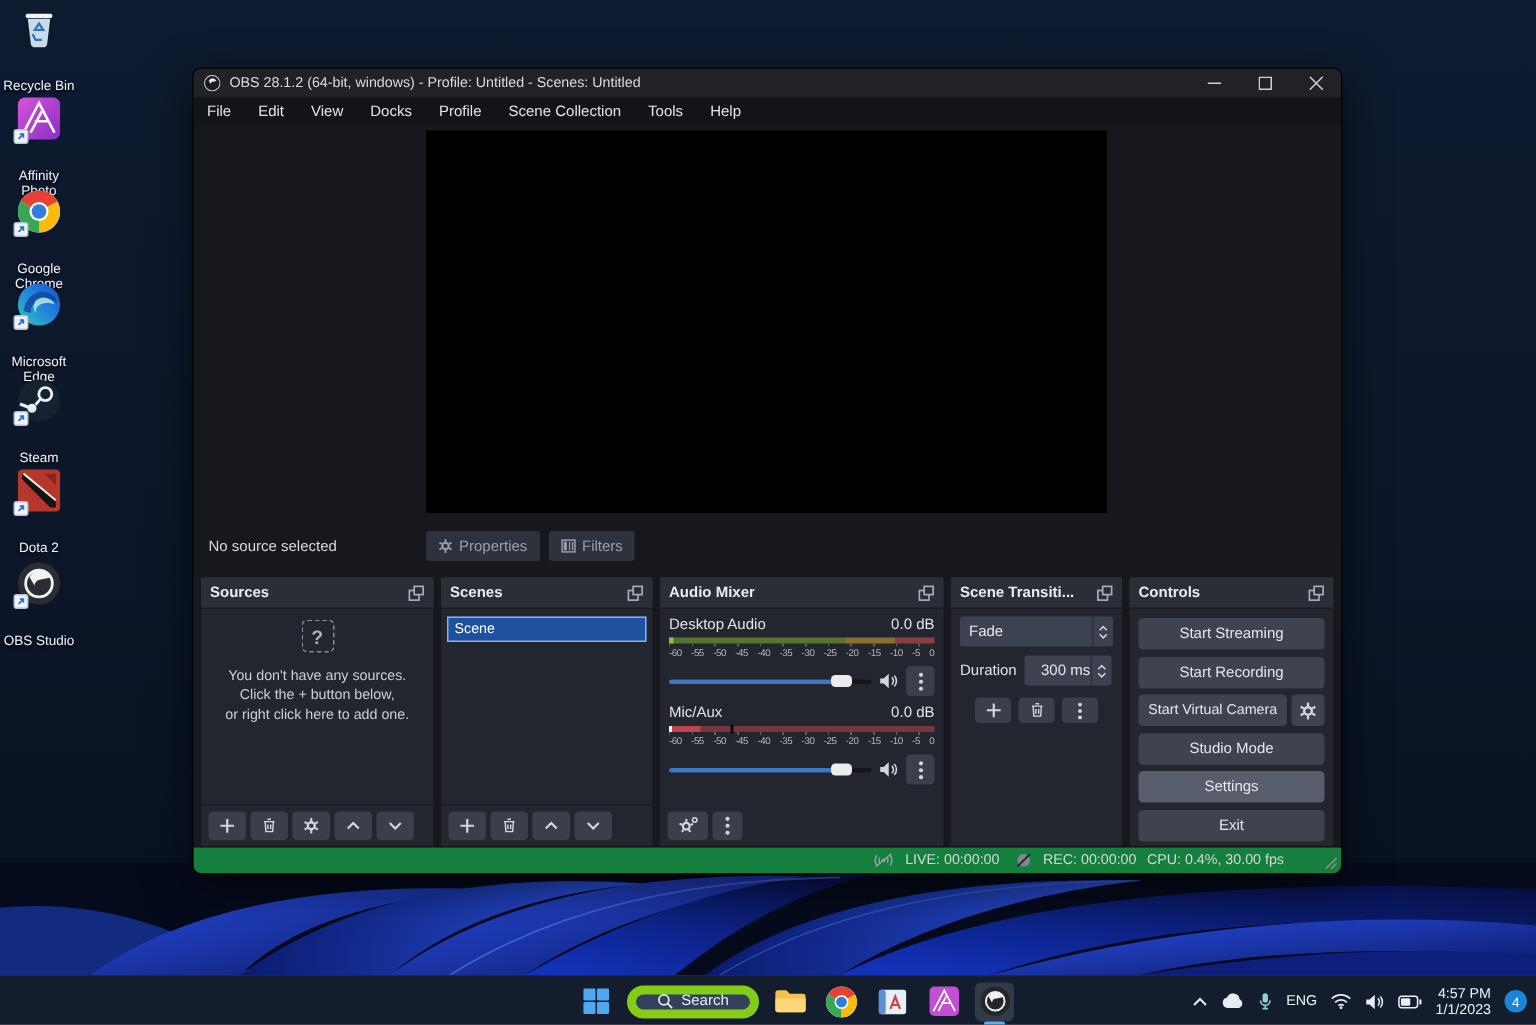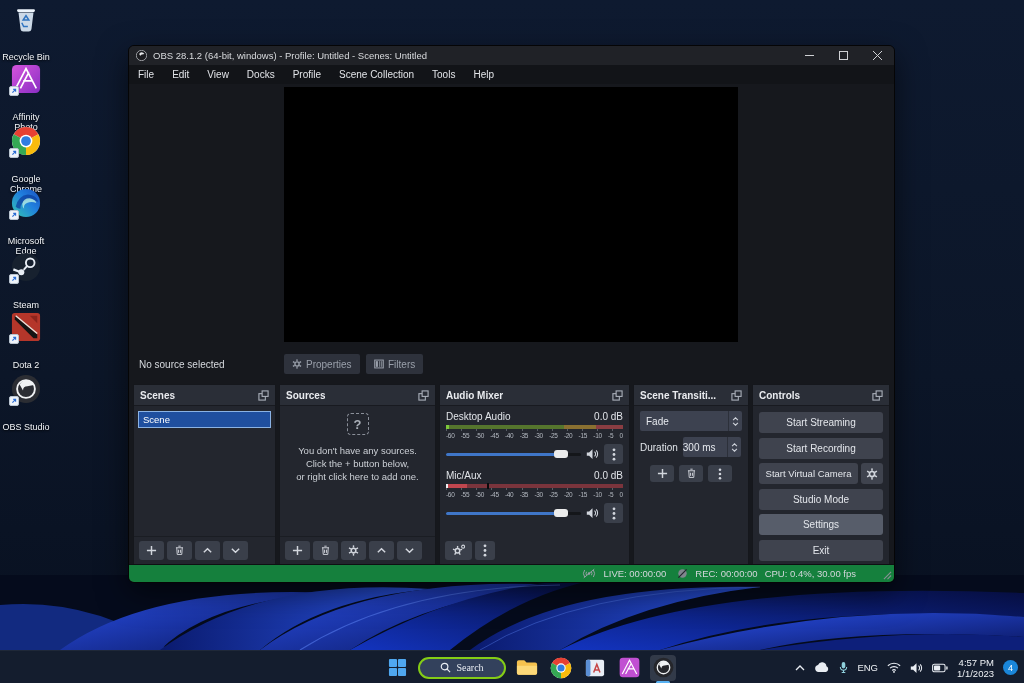--- a/index.html
+++ b/index.html
@@ -54,41 +54,41 @@
   .dotbtn { width:19px; height:20px; background:#3a3f4a; border-radius:3px; display:flex; align-items:center; justify-content:center; }
 
   
   .trx-body { padding:5px 6px; }
   .combo { height:20px; background:#3d4250; border-radius:2px; display:flex; align-items:center; position:relative; }
   .combo .cval { font-size:10px; color:#e6e9ee; padding-left:6px; flex:1; }
   .spin { width:14px; height:100%; display:flex; flex-direction:column; align-items:center; justify-content:center; gap:1px; border-left:1px solid #2c303a; }
   .durrow { display:flex; align-items:center; margin-top:6px; gap:5px; }
   .durrow .dlab { font-size:10px; color:#dfe3e8; }
   .spinbox { width:58px; height:20px; background:#3d4250; border-radius:2px; display:flex; align-items:center; }
-  .spinbox .sval { flex:1; font-size:10px; color:#e6e9ee; text-align:left; }
+  .spinbox .sval { flex:1; font-size:10px; color:#e6e9ee; text-align:right; }
   .trx-btns { display:flex; justify-content:center; gap:5px; margin-top:8px; }
   .trx-btns .tbtn { width:24px; height:17px; }
 
   
   .ctl-body { padding:6px 6px; display:flex; flex-direction:column; gap:4.5px; }
   .cbtn { height:21px; background:#3f434e; border-radius:3px; color:#e3e6eb; font-size:10px; display:flex; align-items:center; justify-content:center; }
   .vcamrow { display:flex; gap:3px; }
   .vcamrow .cbtn { flex:1; }
   .vcam-gear { width:22px; height:21px; background:#3f434e; border-radius:3px; display:flex; align-items:center; justify-content:center; }
   .cbtn.lit { background:#575d6a; }
 
   
   .statusbar { position:absolute; bottom:0; left:0; right:0; height:18px; background:#15803d; border-top:1px solid #0e1013; display:flex; align-items:center; justify-content:flex-end; gap:7px; padding-right:38px; font-size:9.5px; color:#d3d6db; }
   .grip { position:absolute; right:2px; bottom:2px; }
 
   
   .taskbar { position:absolute; left:0; top:650px; width:1024px; height:33px; background:rgba(21,30,46,.97); z-index:3; border-top:1px solid rgba(255,255,255,.05); }
   .tb-center { position:absolute; left:384px; top:0; height:33px; display:flex; align-items:center; gap:8px; }
   .tb-ic { width:26px; height:26px; display:flex; align-items:center; justify-content:center; border-radius:4px; position:relative; }
-  .searchpill { height:22px; width:88px; border-radius:11px; background:#33415c; border:2px solid #84cc16; display:flex; align-items:center; justify-content:center; gap:5px; color:#e9edf3; font-size:10px;font-family:Liberation Serif, serif; }
+  .searchpill { height:22px; width:88px; border-radius:11px; background:#33415c; border:6px solid #84cc16; display:flex; align-items:center; justify-content:center; gap:5px; color:#e9edf3; font-size:10px; }
   .tb-ic.active { background:rgba(255,255,255,.13); }
   .tb-ic.active .ind { position:absolute; bottom:-3px; left:50%; margin-left:-7px; width:14px; height:3px; border-radius:2px; background:#57b1f2; }
   .tray { position:absolute; right:6px; top:0; height:33px; display:flex; align-items:center; gap:9px; }
   .tray .eng { font-size:9.5px; color:#eef1f5; }
   .clock { text-align:right; font-size:9.5px; line-height:11px; color:#eef1f5; }
   .badge { width:15px; height:15px; border-radius:50%; background:#1a86d9; color:#fff; font-size:9px; display:flex; align-items:center; justify-content:center; }
 </style>
 </head>
 <body>
 
@@ -307,53 +307,20 @@
           <rect x="1" y="1.5" width="12" height="11" fill="none" stroke="#9aa0ab" stroke-width="1.4"></rect>
           <rect x="2.5" y="3" width="3" height="8" fill="#9aa0ab"></rect>
           <path d="M8 3 v8 M10.8 3 v8" stroke="#9aa0ab" stroke-width="1.2"></path>
         </svg>
       <span>Filters</span>
     </div>
   </div>
 
   <div class="docks">
 
-    <div class="panel" style="width:143px">
-      <div class="panel-hdr">
-        <span class="pt">Scenes</span>
-        <svg viewBox="0 0 12 12" width="11" height="11">
-            <rect x="1" y="4" width="7" height="7" fill="none" stroke="#aab0ba" stroke-width="1.2"></rect>
-            <rect x="4.5" y="1" width="6.5" height="6" fill="#2a2e37" stroke="#aab0ba" stroke-width="1.2"></rect>
-          </svg>
-      </div>
-      <div class="scene-item">Scene</div>
-      <div class="ptoolbar">
-        <div class="tbtn">
-            <svg viewBox="0 0 12 12" width="11" height="11">
-              <path d="M6 1 v10 M1 6 h10" stroke="#d2d6dd" stroke-width="1.6"></path>
-            </svg>
-          </div>
-        <div class="tbtn">
-            <svg viewBox="0 0 14 14" width="11" height="11">
-              <path d="M2.5 3.5 h9 M5.5 1.5 h3 M3.5 3.5 l.6 8.5 h5.8 l.6 -8.5 M5.8 6 v4 M8.2 6 v4" fill="none" stroke="#d2d6dd" stroke-width="1.2"></path>
-            </svg>
-          </div>
-        <div class="tbtn">
-            <svg viewBox="0 0 12 12" width="11" height="11">
-              <path d="M2 8 L6 4 L10 8" fill="none" stroke="#d2d6dd" stroke-width="1.6"></path>
-            </svg>
-          </div>
-        <div class="tbtn">
-            <svg viewBox="0 0 12 12" width="11" height="11">
-              <path d="M2 4 L6 8 L10 4" fill="none" stroke="#d2d6dd" stroke-width="1.6"></path>
-            </svg>
-          </div>
-      </div>
-    </div>
-
     <div class="panel" style="width:157px">
       <div class="panel-hdr">
         <span class="pt">Sources</span>
         <svg viewBox="0 0 12 12" width="11" height="11">
             <rect x="1" y="4" width="7" height="7" fill="none" stroke="#aab0ba" stroke-width="1.2"></rect>
             <rect x="4.5" y="1" width="6.5" height="6" fill="#2a2e37" stroke="#aab0ba" stroke-width="1.2"></rect>
           </svg>
       </div>
       <div class="src-empty">
         <div class="qbox">?</div>
@@ -376,20 +343,53 @@
             <svg viewBox="0 0 16 16" width="11" height="11">
               <g fill="#d2d6dd">
                 <rect x="7" y="0.5" width="2" height="3.2"></rect>
                 <rect x="7" y="0.5" width="2" height="3.2" transform="rotate(60 8 8)"></rect>
                 <rect x="7" y="0.5" width="2" height="3.2" transform="rotate(120 8 8)"></rect>
                 <rect x="7" y="0.5" width="2" height="3.2" transform="rotate(180 8 8)"></rect>
                 <rect x="7" y="0.5" width="2" height="3.2" transform="rotate(240 8 8)"></rect>
                 <rect x="7" y="0.5" width="2" height="3.2" transform="rotate(300 8 8)"></rect>
                 <circle cx="8" cy="8" r="3.4" fill="none" stroke="#d2d6dd" stroke-width="2.2"></circle>
               </g>
+            </svg>
+          </div>
+        <div class="tbtn">
+            <svg viewBox="0 0 12 12" width="11" height="11">
+              <path d="M2 8 L6 4 L10 8" fill="none" stroke="#d2d6dd" stroke-width="1.6"></path>
+            </svg>
+          </div>
+        <div class="tbtn">
+            <svg viewBox="0 0 12 12" width="11" height="11">
+              <path d="M2 4 L6 8 L10 4" fill="none" stroke="#d2d6dd" stroke-width="1.6"></path>
+            </svg>
+          </div>
+      </div>
+    </div>
+
+    <div class="panel" style="width:143px">
+      <div class="panel-hdr">
+        <span class="pt">Scenes</span>
+        <svg viewBox="0 0 12 12" width="11" height="11">
+            <rect x="1" y="4" width="7" height="7" fill="none" stroke="#aab0ba" stroke-width="1.2"></rect>
+            <rect x="4.5" y="1" width="6.5" height="6" fill="#2a2e37" stroke="#aab0ba" stroke-width="1.2"></rect>
+          </svg>
+      </div>
+      <div class="scene-item">Scene</div>
+      <div class="ptoolbar">
+        <div class="tbtn">
+            <svg viewBox="0 0 12 12" width="11" height="11">
+              <path d="M6 1 v10 M1 6 h10" stroke="#d2d6dd" stroke-width="1.6"></path>
+            </svg>
+          </div>
+        <div class="tbtn">
+            <svg viewBox="0 0 14 14" width="11" height="11">
+              <path d="M2.5 3.5 h9 M5.5 1.5 h3 M3.5 3.5 l.6 8.5 h5.8 l.6 -8.5 M5.8 6 v4 M8.2 6 v4" fill="none" stroke="#d2d6dd" stroke-width="1.2"></path>
             </svg>
           </div>
         <div class="tbtn">
             <svg viewBox="0 0 12 12" width="11" height="11">
               <path d="M2 8 L6 4 L10 8" fill="none" stroke="#d2d6dd" stroke-width="1.6"></path>
             </svg>
           </div>
         <div class="tbtn">
             <svg viewBox="0 0 12 12" width="11" height="11">
               <path d="M2 4 L6 8 L10 4" fill="none" stroke="#d2d6dd" stroke-width="1.6"></path>

